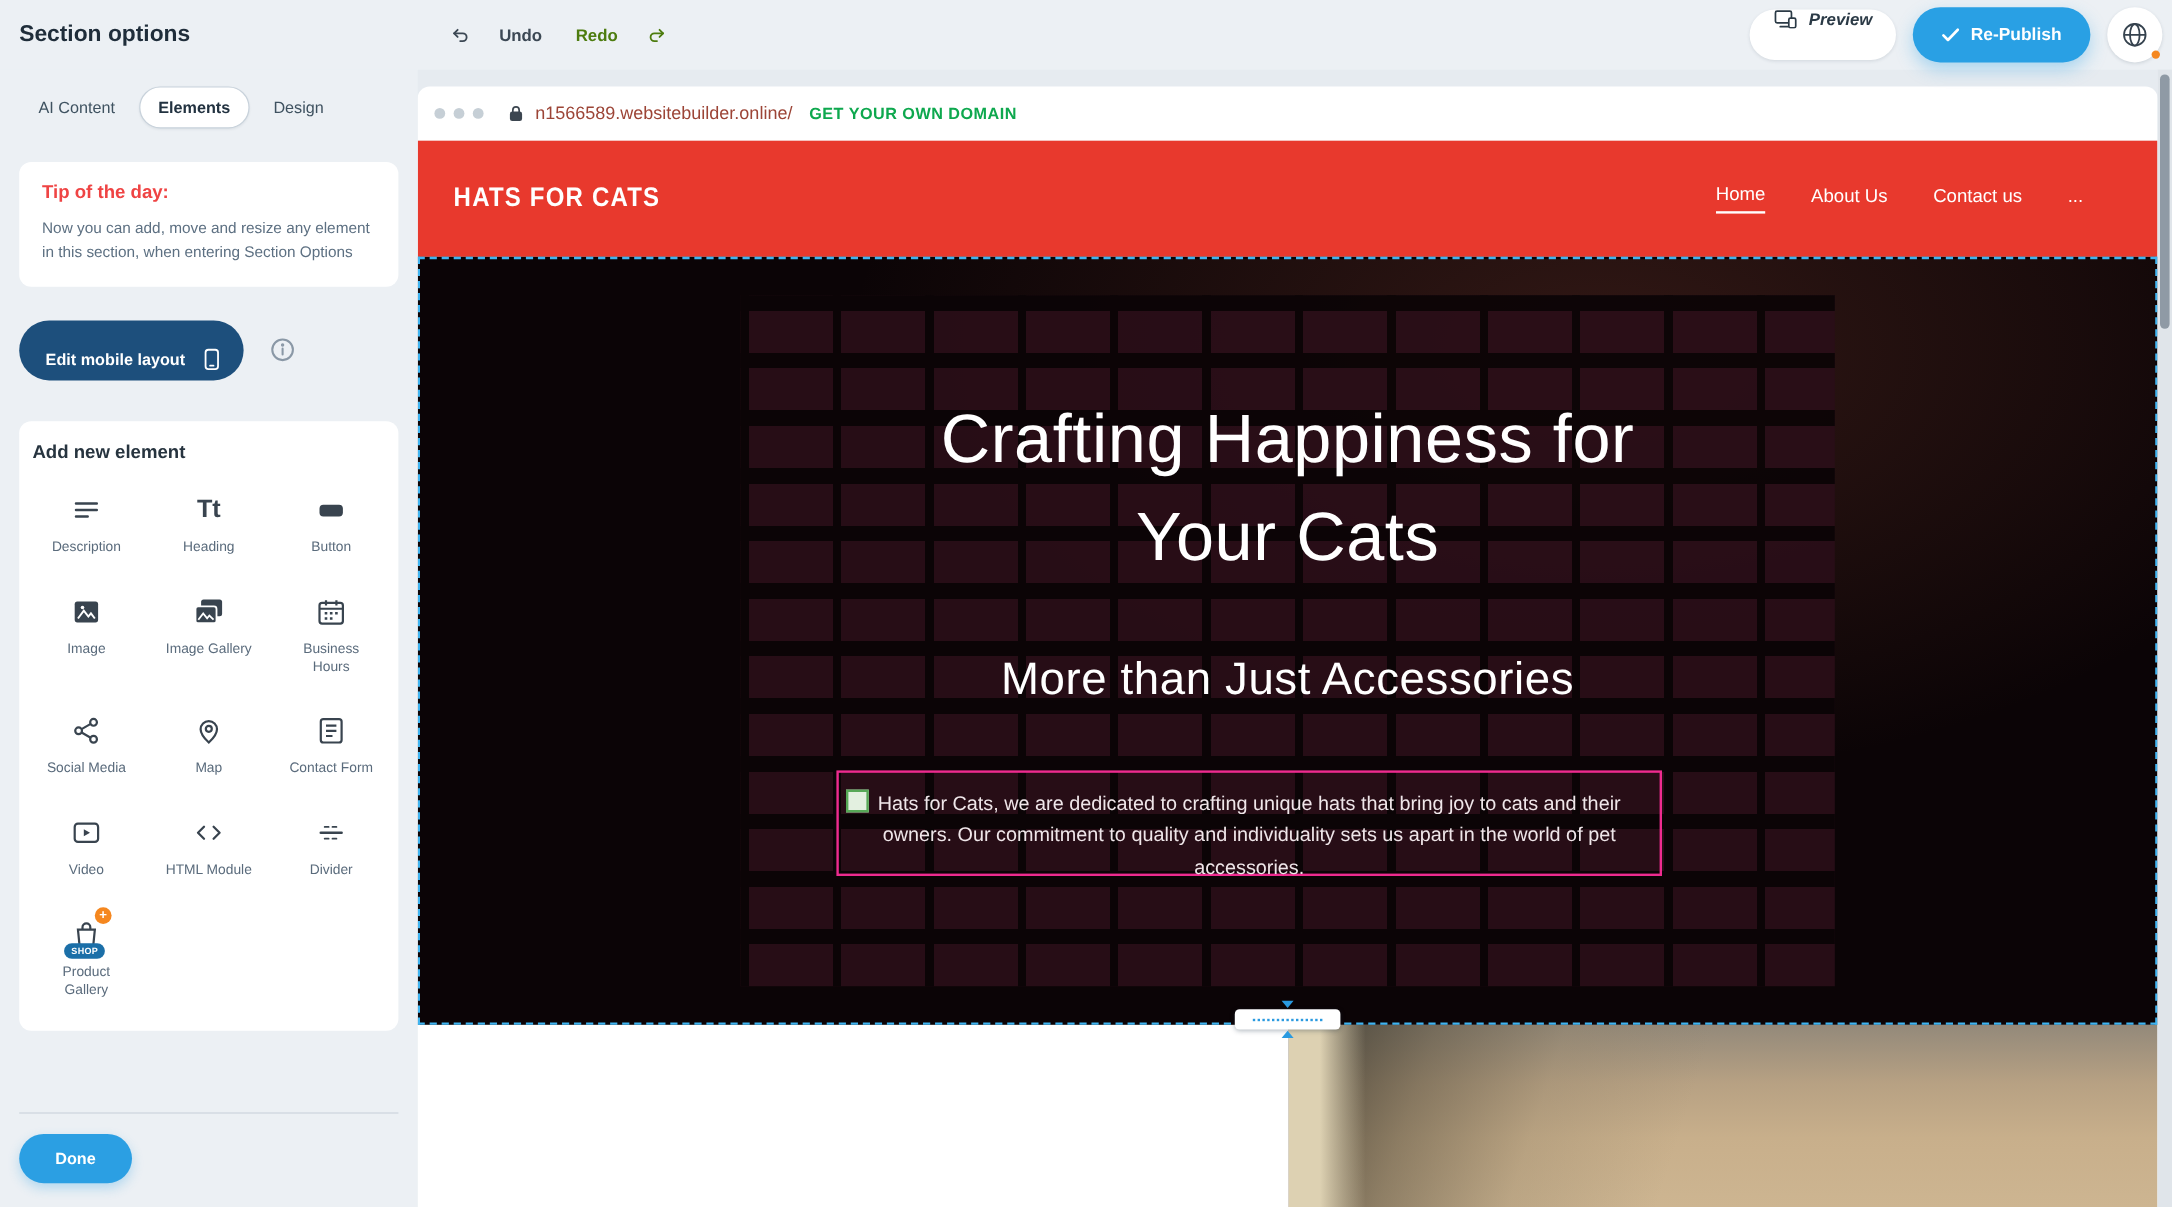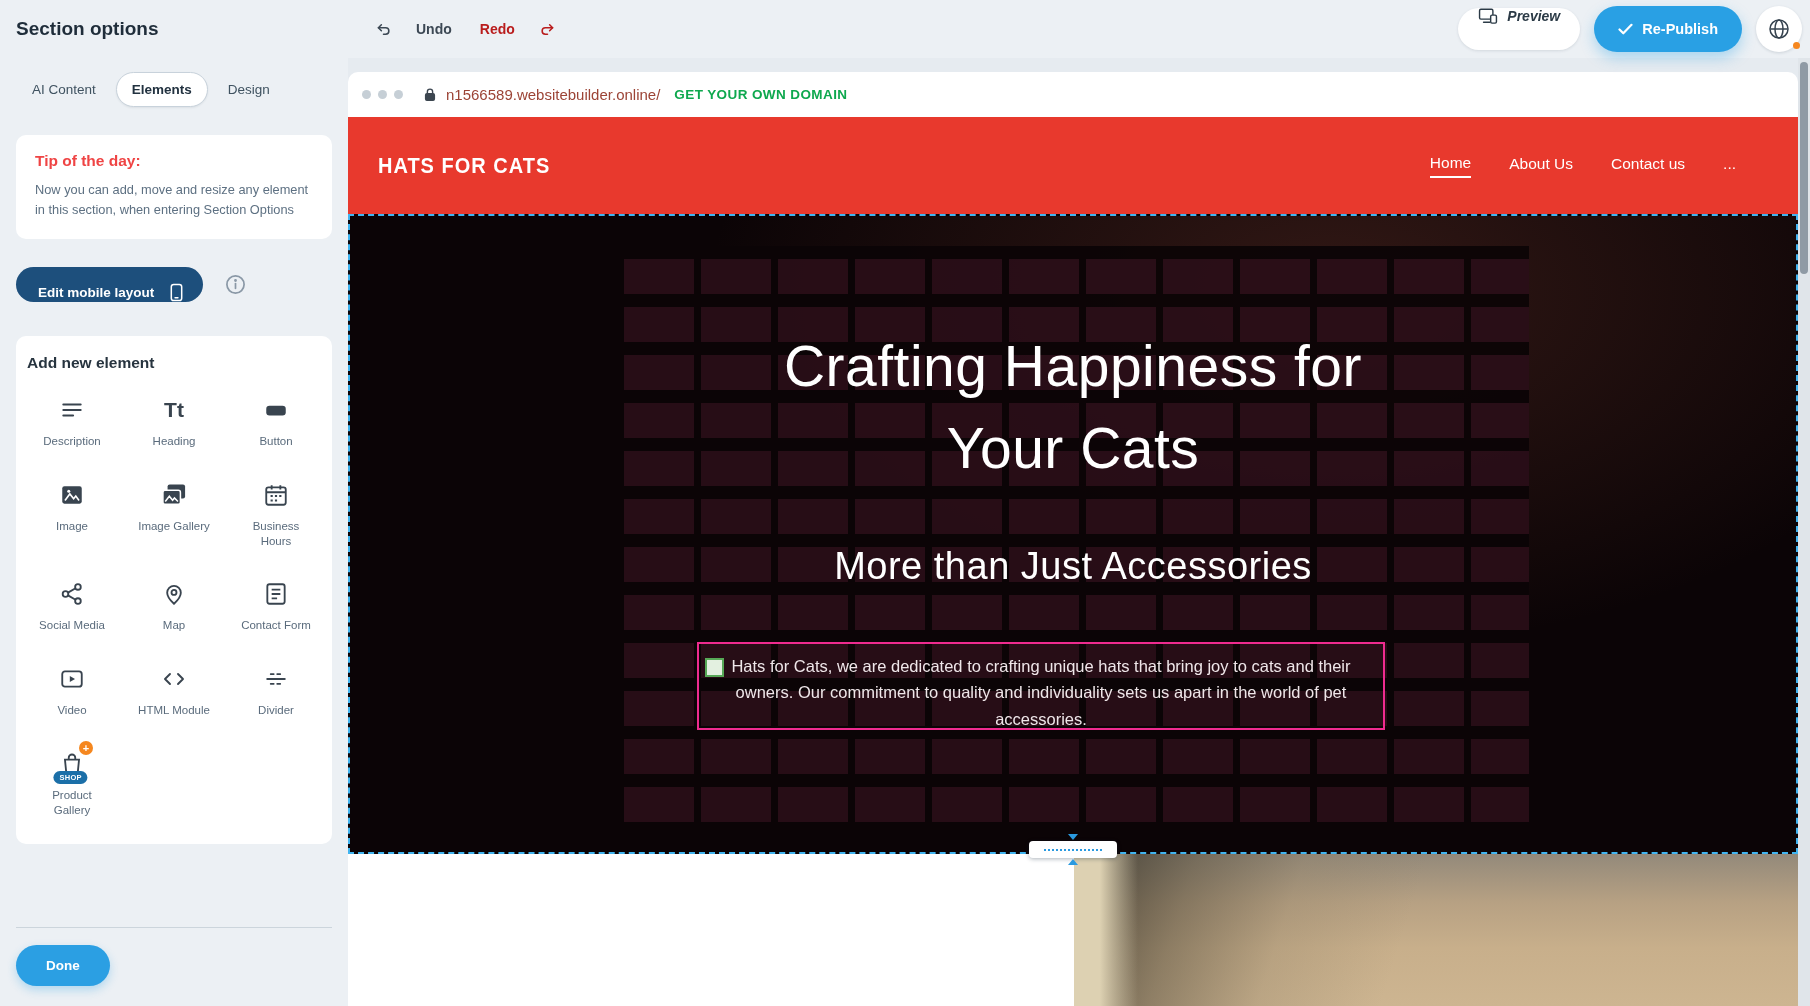--- a/index.html
+++ b/index.html
@@ -5,38 +5,38 @@
   * { margin:0; padding:0; box-sizing:border-box; }
   html,body { width:1810px; height:1006px; overflow:hidden; }
   body { font-family:"Liberation Sans", sans-serif; background:#ecf0f4; position:relative; color:#2a3947; }
   svg { display:block; }
 
   
   .topbar { position:absolute; top:0; left:0; right:0; height:58px; background:#ecf0f4; display:flex; align-items:center; z-index:30; }
   .app-title { position:absolute; left:16px; font-size:19px; font-weight:bold; color:#1f2d3a; }
   .history { position:absolute; left:375px; display:flex; align-items:center; gap:28px; }
   .hist-btn { display:flex; align-items:center; gap:24px; font-size:14px; font-weight:bold; color:#3c4854; cursor:pointer; }
-  .hist-btn.disabled { color:#b91c1c;text-align:center; }
+  .hist-btn.disabled { color:#4d7c0f;text-align:center; }
   .top-right { position:absolute; right:16px; display:flex; align-items:center; gap:14px; }
   .preview-btn { background:#ffffff; border-radius:21px; height:42px; padding:0 20px; display:flex; gap:9px; font-size:14px; font-weight:bold; color:#2b3a46; box-shadow:0 1px 3px rgba(30,50,70,.12); cursor:pointer;font-style:italic; }
   .republish-btn { background:#29a0e4; border-radius:23px; height:46px; padding:0 24px; display:flex; align-items:center; gap:9px; font-size:14.5px; font-weight:bold; color:#fff; box-shadow:0 6px 14px rgba(41,160,228,.35); cursor:pointer; }
   .globe-btn { width:46px; height:46px; border-radius:50%; background:#fff; display:flex; align-items:center; justify-content:center; box-shadow:0 1px 3px rgba(30,50,70,.15); cursor:pointer; position:relative; margin-right:-8px; }
   .globe-dot { position:absolute; right:2px; bottom:3px; width:7px; height:7px; border-radius:50%; background:#f5871f; }
 
   
   .sidebar { position:absolute; top:58px; left:0; width:348px; bottom:0; background:#ecf0f4; z-index:20; }
   .tabs { display:flex; align-items:center; gap:4px; margin:14px 0 0 16px; }
   .tab { padding:9px 15px; font-size:13.5px; color:#3f5260; border-radius:18px; cursor:pointer; border:1px solid transparent; }
   .tab.active { background:#fff; border:1px solid #c8d2db; color:#223240; font-weight:bold; box-shadow:0 1px 2px rgba(30,50,70,.08); }
   .card { background:#fff; border-radius:10px; margin:0 16px; }
   .tip-card { margin-top:28px; padding:17px 19px 19px; }
   .tip-title { color:#ef4444; font-weight:bold; font-size:15.5px; }
   .tip-body { margin-top:10px; font-size:12.8px; line-height:1.55; color:#5d7082; }
   .mobile-row { display:flex; align-items:center; gap:22px; margin:28px 16px 0; }
-  .mobile-btn { background:#1d4f7c; color:#fff; border-radius:25px; height:35px; padding:16px 18px 0 22px; display:flex; align-items:center; gap:14px; font-size:13.5px; font-weight:bold; cursor:pointer; }
+  .mobile-btn { background:#1d4f7c; color:#fff; border-radius:25px; height:50px; padding:16px 18px 0 22px; display:flex; align-items:center; gap:14px; font-size:13.5px; font-weight:bold; cursor:pointer; }
   .info-btn { width:21px; height:21px; cursor:pointer; }
   .add-card { margin-top:34px; padding:18px 5px 26px; }
   .add-title { font-size:15.5px; font-weight:bold; color:#27343f; margin-left:6px; }
   .el-grid { display:grid; grid-template-columns:repeat(3,1fr); row-gap:30px; margin-top:22px; }
   .el-cell { display:flex; flex-direction:column; align-items:center; gap:8px; cursor:pointer; }
   .el-icon { height:32px; display:flex; align-items:center; justify-content:center; color:#39444f; position:relative; }
   .el-icon.glyph { font-size:21px; font-weight:bold; color:#39444f; }
   .el-label { font-size:11.5px; color:#5a6b7c; text-align:center; line-height:1.3; max-width:74px; }
   .shop-badge { position:absolute; bottom:-4px; left:50%; transform:translateX(-54%); background:#1b6fa8; color:#fff; font-size:7.5px; font-weight:bold; padding:2px 6px; border-radius:7px; letter-spacing:.3px; }
   .plus-badge { position:absolute; top:-7px; right:-8px; width:14px; height:14px; border-radius:50%; background:#f5871f; color:#fff; font-size:11px; font-weight:bold; display:flex; align-items:center; justify-content:center; line-height:1; }
@@ -66,21 +66,21 @@
   .hero::before { content:""; position:absolute; inset:0; background:radial-gradient(ellipse at 68% 12%, rgba(140,70,55,.30), transparent 45%); }
   .tiles { position:absolute; left:50%; transform:translateX(-50%); width:912px; top:30px; bottom:30px;
     background-color:#2a0e18;
     background-image:
       repeating-linear-gradient(to right, #0b0406 0 7px, transparent 7px 77px),
       repeating-linear-gradient(to bottom, #0b0406 0 13px, transparent 13px 48px);
     opacity:.92; }
   .hero-inner { position:relative; padding-top:110px; text-align:center; }
   .hero-heading { color:#fff; font-size:57px; font-weight:500; line-height:1.43; max-width:690px; margin:0 auto; letter-spacing:.5px; cursor:pointer; }
   .hero-sub { color:#fff; font-size:38px; font-weight:400; margin-top:56px; letter-spacing:.5px; cursor:pointer; }
-  .para-box { position:absolute; left:347px; top:426px; width:688px; height:88px; border:2px solid #ee2b8f; display:flex; align-items:center; justify-content:center; padding:13px 12px 0; cursor:pointer; }
+  .para-box { position:absolute; left:347px; top:426px; width:688px; height:88px; border:2px solid #ee2b8f; display:flex; align-items:flex-start; justify-content:center; padding:13px 12px 0; cursor:pointer; }
   .para-text { color:#efe6e9; font-size:16.5px; line-height:1.6; text-align:center; max-width:660px; }
   .green-handle { position:absolute; left:6px; top:14px; width:19px; height:19px; background:#e3f0e0; border:2px solid #57a857; cursor:grab; }
   .resize-handle { position:absolute; left:50%; bottom:-13px; transform:translateX(-50%); display:flex; flex-direction:column; align-items:center; z-index:5; cursor:row-resize; }
   .tri-down { width:0; height:0; border-left:5px solid transparent; border-right:5px solid transparent; border-top:6px solid #2a9ae0; margin-bottom:1px; }
   .tri-up { width:0; height:0; border-left:5px solid transparent; border-right:5px solid transparent; border-bottom:6px solid #2a9ae0; margin-top:1px; }
   .resize-pill { width:88px; height:17px; background:#fff; border-radius:4px; box-shadow:0 1px 4px rgba(20,40,60,.35); display:flex; align-items:center; justify-content:center; }
   .resize-dots { width:58px; border-top:2px dotted #2a9ae0; }
 
   
   .bottom-strip { display:flex; height:152px; }

